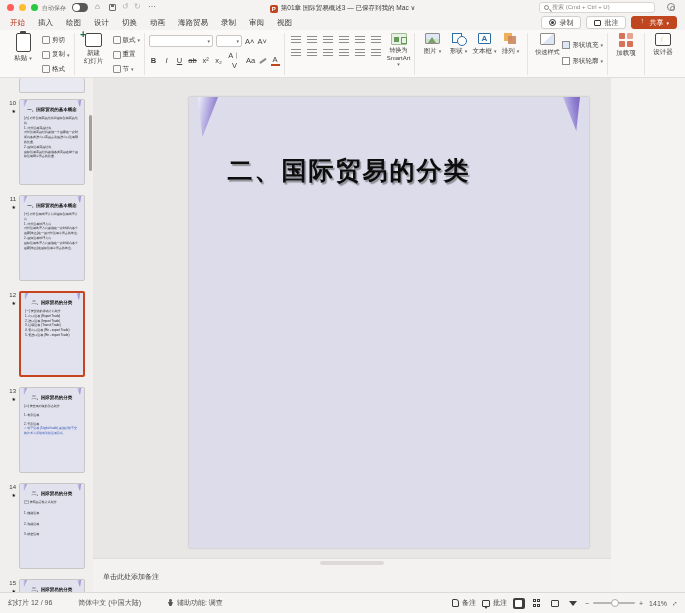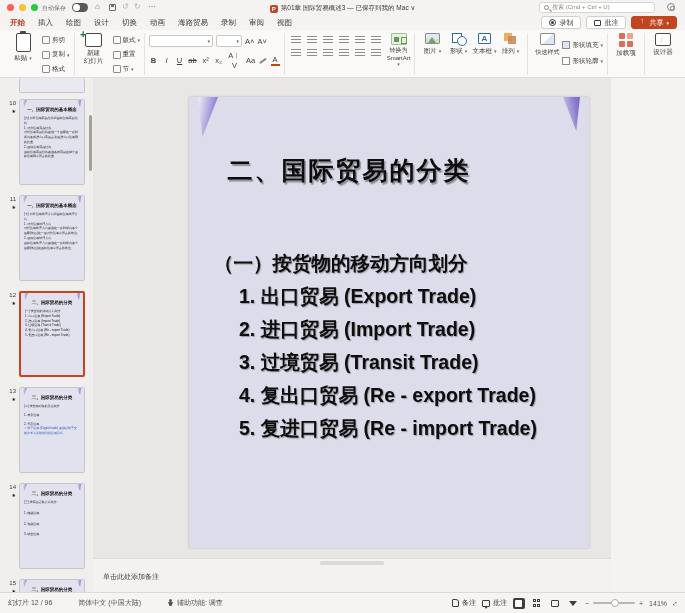--- a/index.html
+++ b/index.html
@@ -28,21 +28,21 @@
   .search-glyph { width:5px; height:5px; border:1px solid #8a8886; border-radius:50%; position:relative; flex:0 0 auto; }
   .search-glyph:after { content:""; position:absolute; left:4px; top:4px; width:3px; height:1px; background:#8a8886; transform:rotate(45deg); }
   .search-ph { font-size:6px; color:#8a8886; white-space:nowrap; }
   .link-ico { position:absolute; right:10px; top:3px; width:8px; height:8px; border:1px solid #8a8886; border-radius:50%; }
   .link-ico:after { content:""; position:absolute; left:2px; top:2px; width:3px; height:3px; border:1px solid #8a8886; border-radius:50%; }
 
   
   .tabrow { position:absolute; top:15px; left:0; right:0; height:15px; background:#f5f3f2;
     display:flex; align-items:center; padding-left:9px; }
   .tab { font-size:7.5px; color:#3a3836; margin-right:11px; position:relative; padding:2px 1px; white-space:nowrap; }
-  .tab.active { color:#b5361f; font-weight:bold; }
+  .tab.active { color:#b5361f; font-weight:normal; }
   .tab.active:after { content:""; position:absolute; left:0; right:0; bottom:-2px; height:2px; background:#c8441f; border-radius:1px; }
   .tab-actions { position:absolute; right:8px; top:1px; display:flex; gap:5px; align-items:center; }
   .act-btn { display:flex; align-items:center; gap:3px; font-size:7px; color:#3a3836; background:#fff;
     border:1px solid #d2cfcd; border-radius:3px; padding:2px 7px; height:13px; }
   .act-share { background:#c0461f; border-color:#c0461f; color:#fff; }
   .rec-dot { width:7px; height:7px; border:1px solid #3a3836; border-radius:50%; position:relative; }
   .rec-dot:after { content:""; position:absolute; left:1px; top:1px; width:3px; height:3px; border-radius:50%; background:#3a3836; }
   .cmt-box { width:7px; height:6px; border:1px solid #3a3836; border-radius:1px; }
   .share-arrow { width:7px; height:7px; position:relative; }
   .share-arrow:before { content:"↑"; position:absolute; left:1px; top:-2px; font-size:7px; color:#fff; }
@@ -491,28 +491,20 @@
 
       <span class="panel-scroll"></span>
     </div>
 
     <div class="main">
       <div class="slide-view">
         <div class="slide">
           <i class="big-tri l"></i>
           <i class="big-tri r"></i>
           <div class="slide-title">二、国际贸易的分类</div>
-          <div class="slide-body">
-            <div class="s-line first">（一）按货物的移动方向划分</div>
-            <div class="s-line">1. 出口贸易 (Export Trade)</div>
-            <div class="s-line">2. 进口贸易 (Import Trade)</div>
-            <div class="s-line">3. 过境贸易 (Transit Trade)</div>
-            <div class="s-line">4. 复出口贸易 (Re - export Trade)</div>
-            <div class="s-line">5. 复进口贸易 (Re - import Trade)</div>
-          </div>
         </div>
       </div>
       <div class="notes">
         <span class="notes-handle"></span>
         <span class="notes-ph">单击此处添加备注</span>
       </div>
     </div>
   </div>
 
   <div class="statusbar">

